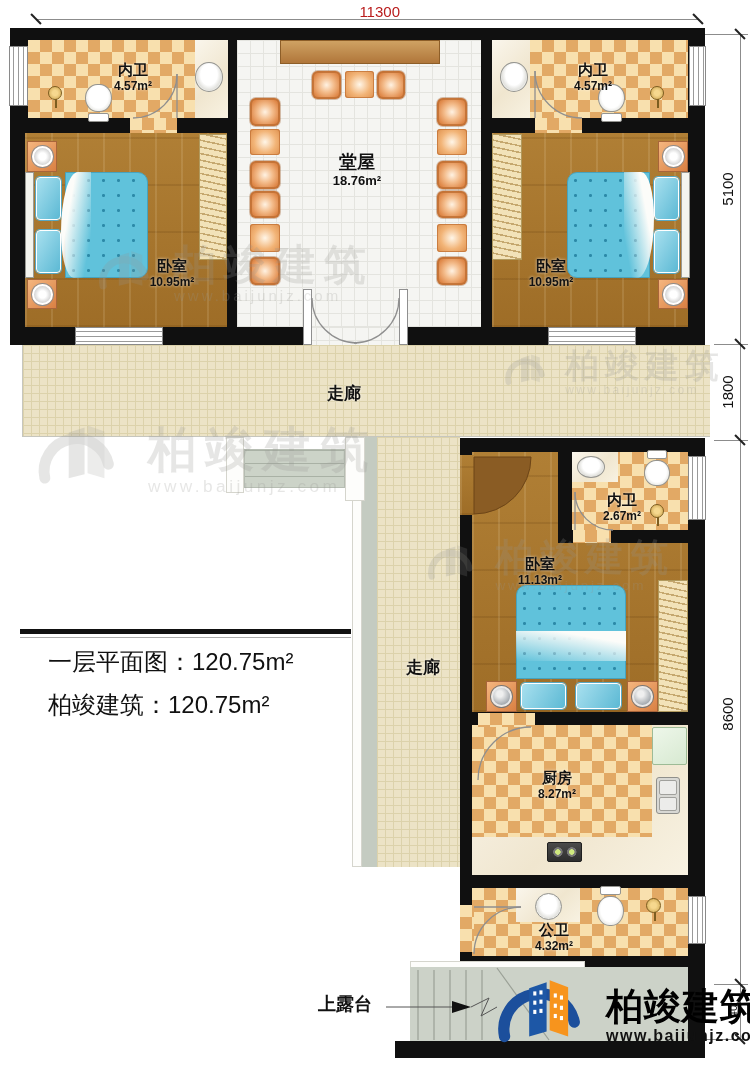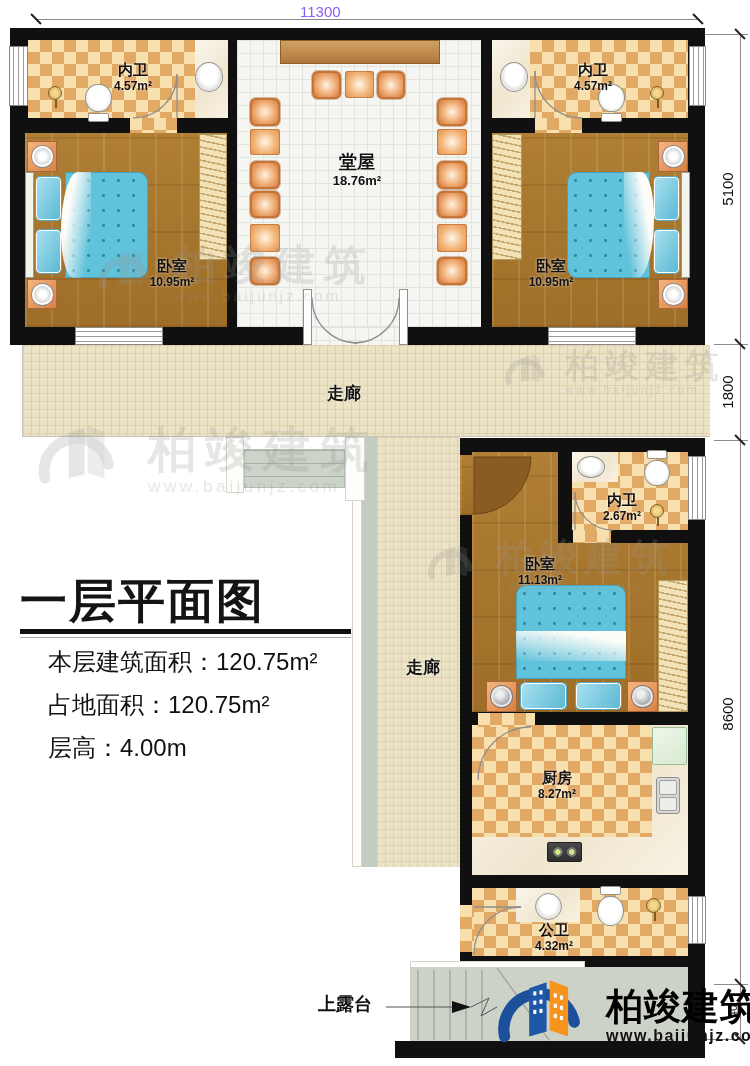--- a/index.html
+++ b/index.html
@@ -40,21 +40,21 @@
   .sk{position:absolute;background:radial-gradient(ellipse at 50% 42%,#fff 45%,#e2e2de 66%,#fbfbf8 78%),radial-gradient(circle at 50% 55%,#777 1.5px,transparent 2px);border:1px solid #949490;border-radius:50%;box-sizing:border-box;}
   .sh{position:absolute;border-radius:50%;background:radial-gradient(#f6d88e 30%,#c9a04a);border:1px solid #7d5d20;box-sizing:border-box;}
   .sh::after{content:"";position:absolute;width:2px;height:9px;background:#7d5d20;left:50%;top:100%;}
   .fr{position:absolute;background:linear-gradient(145deg,#eef7ea,#d7e9d1);border:1px solid #9dbb96;border-radius:2px;box-sizing:border-box;}
   .ks{position:absolute;background:#d8d8d4;border:1px solid #8f8f8b;border-radius:3px;display:flex;flex-direction:column;gap:2px;padding:2px;box-sizing:border-box;}
   .basin{flex:1;background:#ececea;border:1px solid #a0a09c;border-radius:2px;}
   .stv{position:absolute;border:1px solid #1f1f1f;border-radius:2px;background-color:#3a3a3a;background-image:radial-gradient(circle at 30% 50%,#cfe97f 2.5px,#777 3px 4.5px,transparent 5px),radial-gradient(circle at 72% 50%,#cfe97f 2.5px,#777 3px 4.5px,transparent 5px),linear-gradient(#4a4a4a,#2e2e2e);box-sizing:border-box;}
   .rl{position:absolute;text-align:center;color:#111;z-index:30;text-shadow:0 0 3px rgba(255,255,255,.75);}
   .rl .nm{font-size:15px;font-weight:800;line-height:1.1;}
   .rl .ar{font-size:12px;font-weight:700;}
-  .dimtext{position:absolute;font-size:15px;color:#8b5cf6;text-align:left;background:transparent;}
+  .dimtext{position:absolute;font-size:15px;color:#b91c1c;text-align:right;background:transparent;}
   .vdim{position:absolute;width:60px;height:20px;display:flex;align-items:center;justify-content:center;transform:rotate(-90deg);font-size:15px;color:#111;}
   .dimline{position:absolute;background:#8c8c8c;}
   .tick{position:absolute;width:14px;height:2px;background:#222;transform:rotate(45deg);}
   .wm{position:absolute;display:flex;align-items:center;gap:12px;color:rgba(150,150,145,0.55);opacity:.42;z-index:20;pointer-events:none;transform-origin:top left;}
   .wm .wm-name{font-size:42px;font-weight:800;letter-spacing:8px;line-height:1.05;white-space:nowrap;}
   .wm .wm-url{font-size:15px;letter-spacing:3px;white-space:nowrap;}
   .brand{position:absolute;display:flex;align-items:center;gap:6px;z-index:60;}
   .brand-name{font-size:37px;font-weight:900;color:#000;letter-spacing:1px;line-height:1;white-space:nowrap;}
   .brand-url{font-size:16px;font-weight:700;letter-spacing:1.5px;color:#111;white-space:nowrap;margin-top:2px;}
   .title-row{position:absolute;display:flex;align-items:baseline;gap:18px;color:#141414;}
@@ -352,28 +352,26 @@
   </div>
   <div class="rl" style="left:514px;top:922px;width:80px;">
     <div class="nm">公卫</div>
     <div class="ar">4.32m²</div>
   </div>
   <div class="rl" style="left:305px;top:995px;width:80px;">
     <div class="nm" style="font-size:18px;">上露台</div>
   </div>
 
   <div class="title-row" style="left:20px;top:570px;">
-    <span class="title-main">一层平面图</span>
   </div>
   <div class="abs" style="left:20px;top:629px;width:331px;height:5px;background:#111;"></div>
   <div class="abs" style="left:20px;top:637px;width:331px;height:1px;background:#aaa;"></div>
   <div class="abs" style="left:48px;top:646px;">
-    <div class="info-line">本层建筑面积：120.75m²</div>
-    <div class="info-line">占地面积：120.75m²</div>
-    <div class="info-line">层高：4.00m</div>
+    <div class="info-line">一层平面图：120.75m²</div>
+    <div class="info-line">柏竣建筑：120.75m²</div>
   </div>
 
   <div class="brand" style="left:485px;top:975px;">
     <svg width="115" height="82" viewBox="0 0 110 80">
       <path d="M18,60 A34,34 0 1 1 86,46" fill="none" stroke="#1c4f9c" stroke-width="11" stroke-linecap="round"></path>
       <polygon points="42,13 59,7 59,55 42,60" fill="#1d57a6"></polygon>
       <polygon points="62,5 80,12 80,60 62,54" fill="#f7941d"></polygon>
       <g fill="#fff">
         <rect x="46" y="16" width="3" height="4"></rect>
           <rect x="52" y="15" width="3" height="4"></rect>

